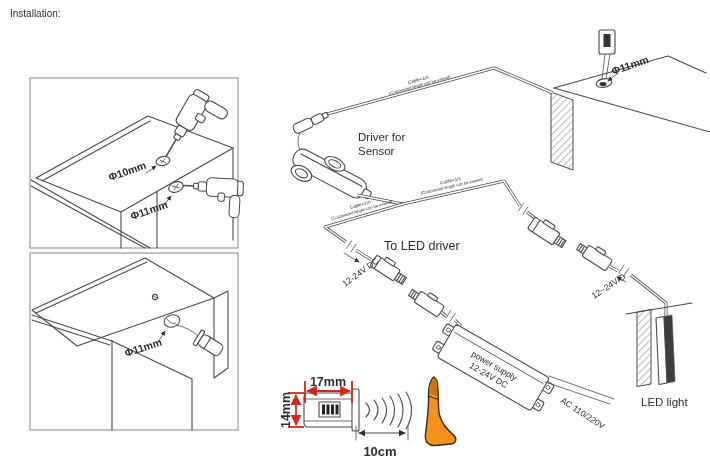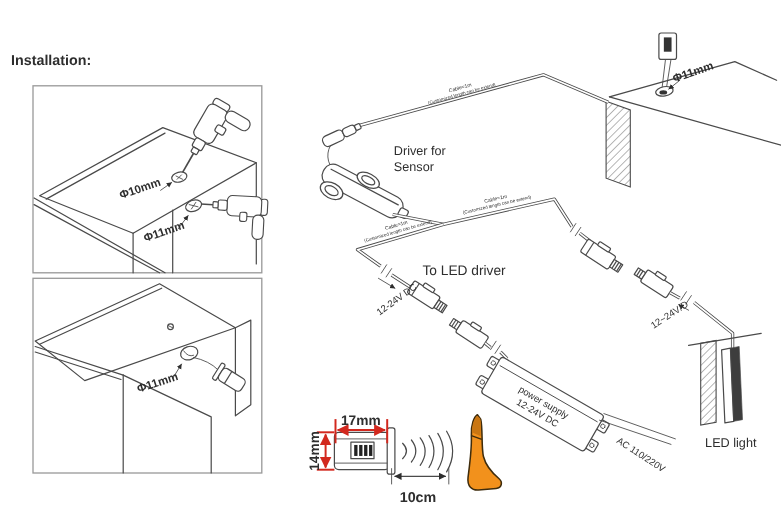--- a/index.html
+++ b/index.html
@@ -1,18 +1,18 @@
 <!DOCTYPE html>
 <html style="--line: #4a4a4a; --text: #2e2e2e; --red: #d2281e; --orange: #f2911c;"><head>
 <meta charset="utf-8">
 <style>
   html,body{margin:0;padding:0;background:#fff;}
   #stage{position:relative;width:710px;height:469px;background:#fff;overflow:hidden;
          font-family:"Liberation Sans",sans-serif;}
-  #title{position:absolute;left:10px;top:8px;font-size:13px;font-weight:700;color:var(--text,#2e2e2e);margin-top:39px;}
+  #title{position:absolute;left:10px;top:8px;font-size:10px;font-weight:400;color:var(--text,#2e2e2e);}
   svg{position:absolute;left:0;top:0;}
   .ln{stroke:var(--line,#4a4a4a);fill:none;stroke-width:1.1;stroke-linecap:round;stroke-linejoin:round;}
   .lt{stroke:var(--line,#4a4a4a);fill:none;stroke-width:0.8;stroke-linecap:round;}
   .fw{fill:#fff;stroke:var(--line,#4a4a4a);stroke-width:1.1;stroke-linejoin:round;}
   .fd{fill:#3d3d3d;stroke:var(--line,#4a4a4a);stroke-width:0.6;}
   .wo{stroke:var(--line,#4a4a4a);stroke-width:3;fill:none;stroke-linejoin:round;}
   .wi{stroke:#fff;stroke-width:1.5;fill:none;stroke-linejoin:round;}
   .red{stroke:var(--red,#d2281e);stroke-width:1.8;fill:none;}
   .box{fill:#fff;stroke:#9a9a9a;stroke-width:1.2;}
   text.t{font-family:"Liberation Sans",sans-serif;fill:var(--text,#2e2e2e);}

